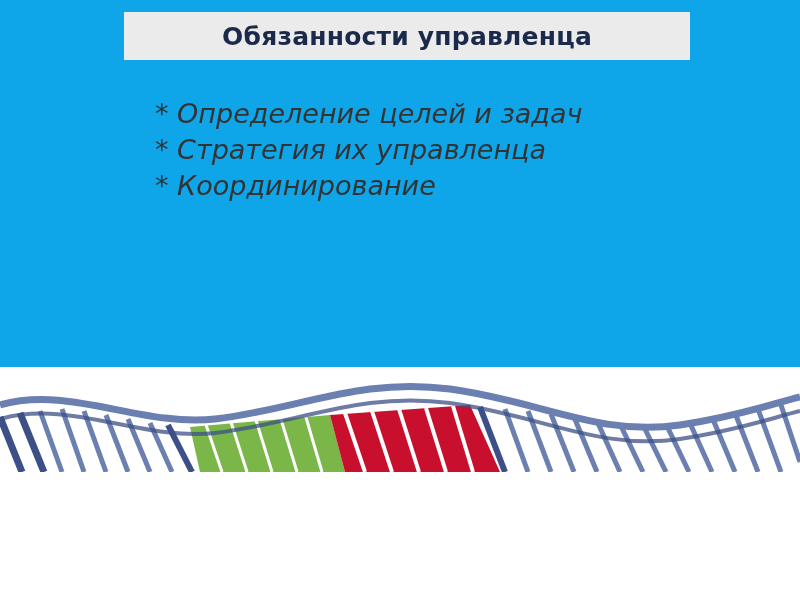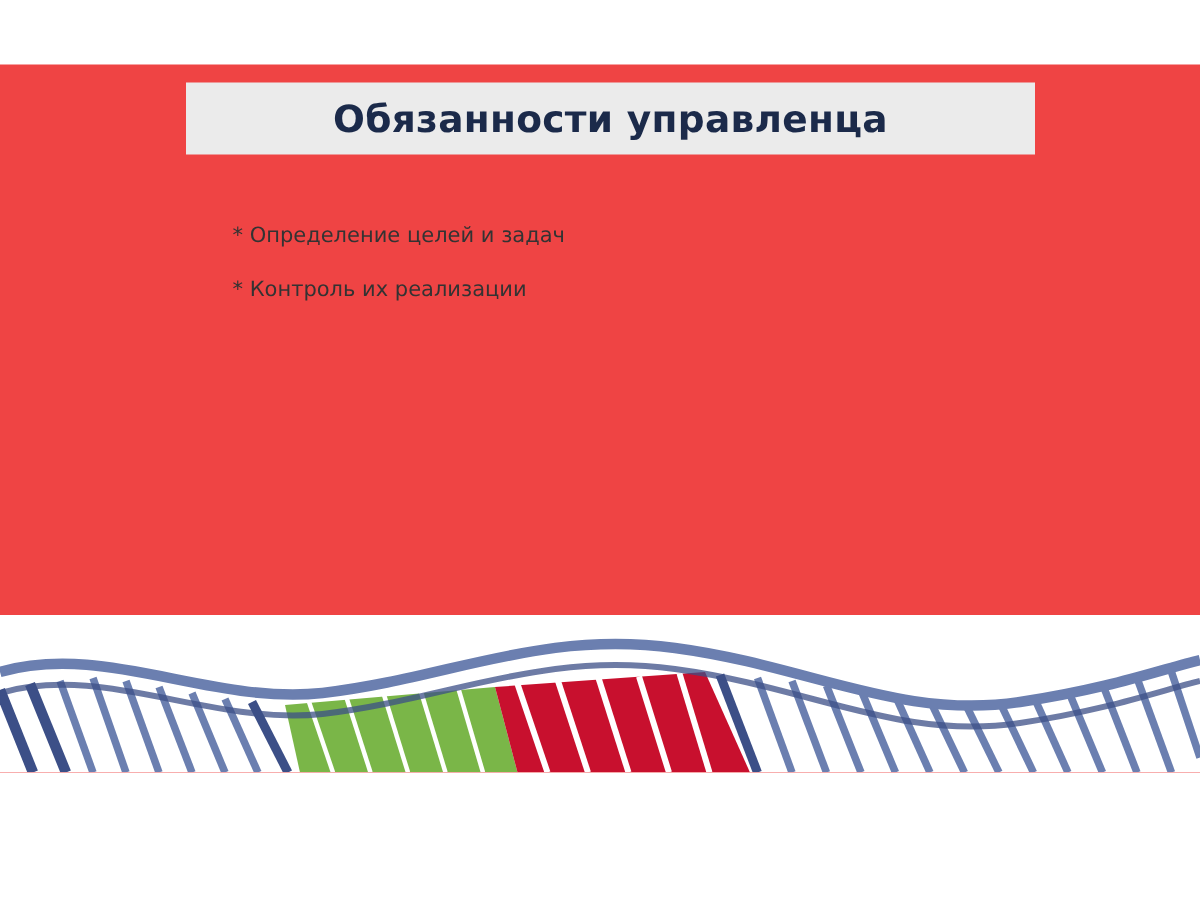--- a/index.html
+++ b/index.html
@@ -11,23 +11,22 @@
     height: 600px;
     background: #ffffff;
     font-family: "DejaVu Sans", "Liberation Sans", sans-serif;
     overflow: hidden;
     position: relative;
   }
   .slide {
     position: relative;
     width: 800px;
     height: 472px;
-    background: #ef4444;
+    background: #0ea5e9;
     overflow: hidden;
-    margin-top: 43px;
   }
   .title-bar {
     position: absolute;
     left: 124px;
     top: 12px;
     width: 566px;
     height: 48px;
     background: #ebebeb;
     display: flex;
     align-items: center;
@@ -40,24 +39,25 @@
     letter-spacing: 0.2px;
     white-space: nowrap;
   }
   .body-block {
     position: absolute;
     left: 155px;
     top: 96px;
     width: 600px;
   }
   .body-line {
-    font-size: 14px;
+    font-size: 27px;
     color: #333333;
     line-height: 36px;
     white-space: nowrap;
+    font-style: italic;
   }
   
   .artwork {
     position: absolute;
     left: 0;
     bottom: 0;
     width: 800px;
     height: 105px;
   }
   .artwork svg {
@@ -70,21 +70,22 @@
 <body>
 
 <div class="slide">
 
   <div class="title-bar">
     <div class="title-text">Обязанности управленца</div>
   </div>
 
   <div class="body-block">
     <div class="body-line">* Определение целей и задач</div>
-    <div class="body-line">* Контроль их реализации</div>
+    <div class="body-line">* Стратегия их управленца</div>
+    <div class="body-line">* Координирование</div>
   </div>
 
   <div class="artwork">
     <svg viewBox="0 0 800 105" preserveAspectRatio="none">
       <defs>
         <clipPath id="waveClip">
           <path d="M0,38 C70,18 140,60 215,52 C300,42 360,10 450,22 C540,34 600,70 680,58 C740,49 775,36 800,30 L800,105 L0,105 Z"></path>
         </clipPath>
       </defs>
 

